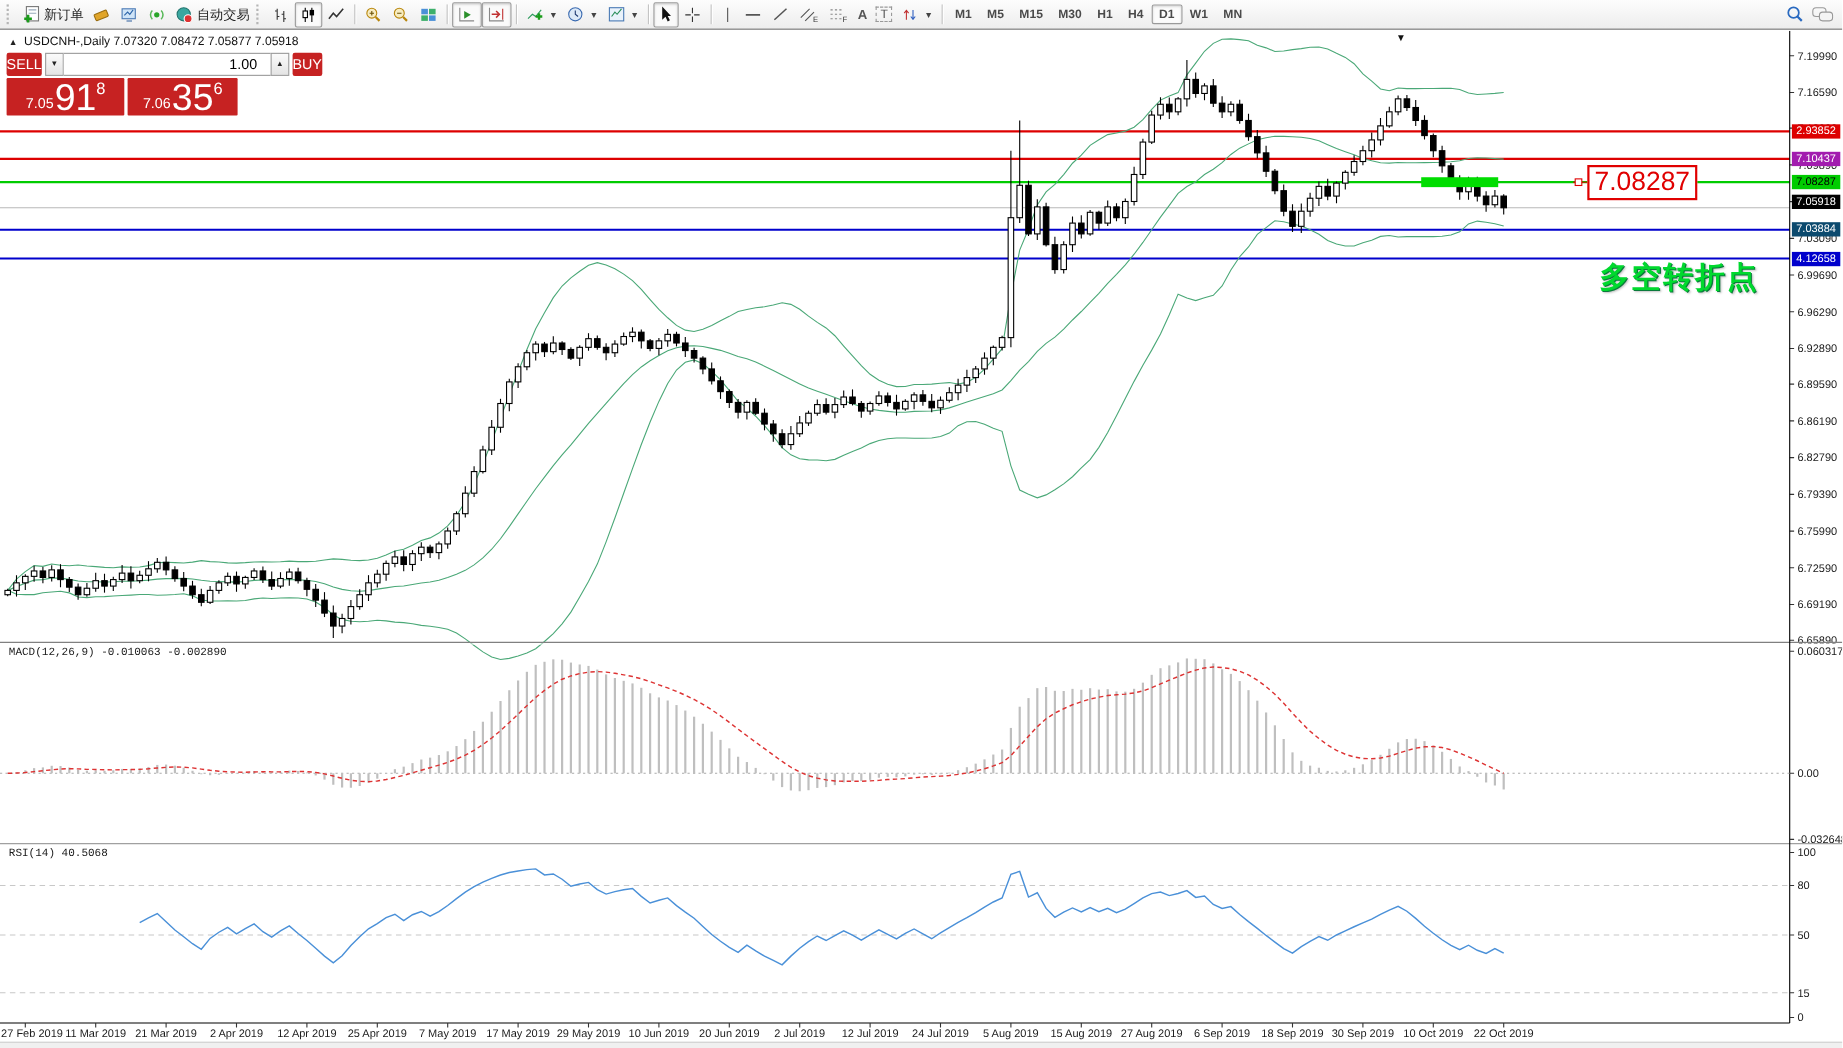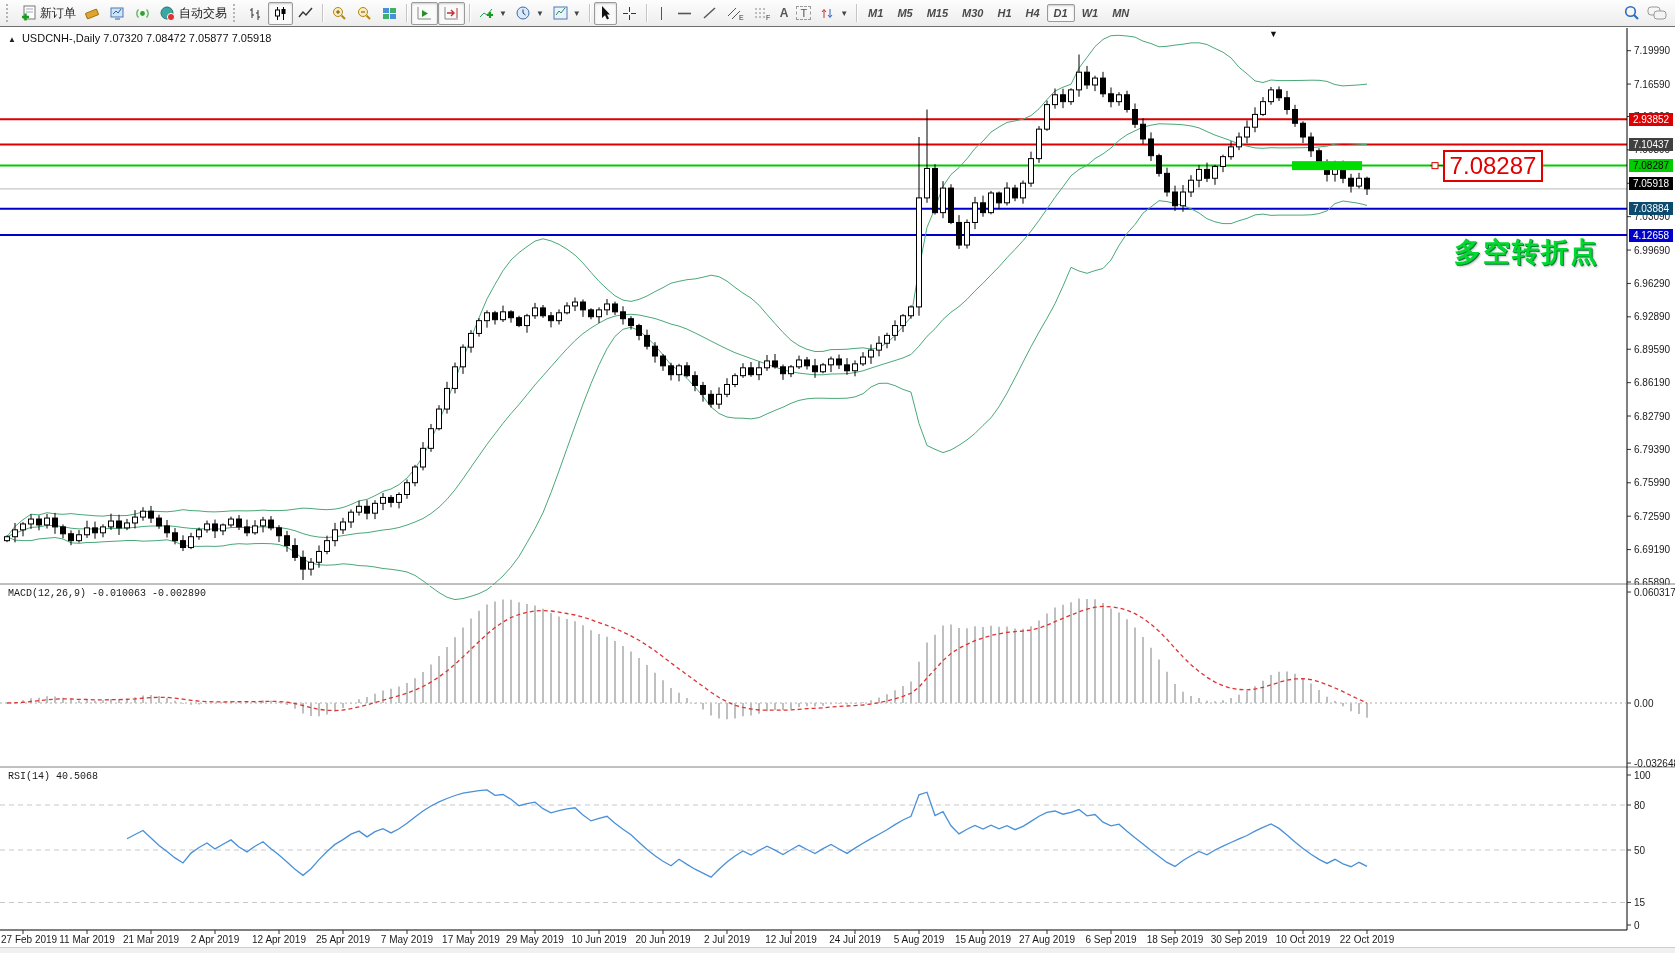--- a/index.html
+++ b/index.html
@@ -218,21 +218,21 @@
       <span style="font-size:11px;color:#555;border:1px dashed #999;padding:0 3px;">T</span>
     </span>
     <span class="tbtn">
       <svg width="17" height="17">
           <path d="M5 13V5M3 7l2-2.5L7 7" stroke="#c03030" fill="none"></path>
           <path d="M11 4v8M9 10l2 2.5 2-2.5" stroke="#3060c0" fill="none"></path>
         </svg>
       <span class="caret">▼</span>
     </span>
     <span class="tsep"></span>
-    <span id="tfbar" style="display:flex;align-items:flex-end;font-style:italic;">
+    <span id="tfbar" style="display:flex;align-items:flex-end;">
         <span class="tf">M1</span>
         <span class="tf">M5</span>
         <span class="tf">M15</span>
         <span class="tf">M30</span>
         <span class="tf">H1</span>
         <span class="tf">H4</span>
         <span class="tf active">D1</span>
         <span class="tf">W1</span>
         <span class="tf">MN</span>
       </span>
@@ -897,28 +897,51 @@
           <line x1="1367" x2="1367" y1="930" y2="934" stroke="#333"></line>
           <text x="1367" y="943" font-size="10" fill="#1a1a1a" font-family="Liberation Sans, sans-serif" text-anchor="middle">22 Oct 2019</text>
         </g>
       </svg>
 
     <div class="overlay symline">
       <span class="arrowup">▲</span><span>USDCNH-,Daily  7.07320 7.08472 7.05877 7.05918</span>
     </div>
     <div class="overlay chartmenu">▼</div>
 
+    <div class="overlay ocp">
+      <div class="ocp-row1">
+        <div class="btn-red sellbtn">SELL</div>
+        <div class="spin">
+          <span class="spinbtn">▼</span>
+          <input class="vol" value="1.00" style="">
+          <span class="spinbtn">▲</span>
+        </div>
+        <div class="btn-red buybtn">BUY</div>
+      </div>
+      <div class="ocp-row2">
+        <div class="pxblock pxleft">
+          <span class="pxsmall">7.05</span>
+          <span class="pxbig">91</span>
+          <span class="pxsup">8</span>
+        </div>
+        <div class="pxblock pxright">
+          <span class="pxsmall">7.06</span>
+          <span class="pxbig">35</span>
+          <span class="pxsup">6</span>
+        </div>
+      </div>
+    </div>
 
     <div class="overlay indlabel macdlab">MACD(12,26,9) -0.010063 -0.002890</div>
     <div class="overlay indlabel rsilab">RSI(14) 40.5068</div>
 
     <div class="overlay callout">7.08287</div>
     <div class="overlay cntext">多空转折点</div>
   <div class="badge" style="top: 84.8648px; background: rgb(221, 0, 0); color: rgb(255, 255, 255);">2.93852</div>
-      <div class="badge" style="top: 110.007px; background: #404040; color: rgb(255, 255, 255);">7.10437</div>
+      <div class="badge" style="top: 110.007px; background: #a21caf; color: rgb(255, 255, 255);">7.10437</div>
       <div class="badge" style="top: 131.122px; background: rgb(0, 204, 0); color: rgb(0, 0, 0);">7.08287</div>
       <div class="badge" style="top: 149px; background: rgb(0, 0, 0); color: rgb(255, 255, 255);">7.05918</div>
       <div class="badge" style="top: 174.364px; background: #0c4a6e; color: rgb(255, 255, 255);">7.03884</div>
       <div class="badge" style="top: 200.507px; background: rgb(0, 0, 204); color: rgb(255, 255, 255);">4.12658</div>
     </div>
 
   <div class="status-strip"></div>
 </div>
 
 </body></html>

